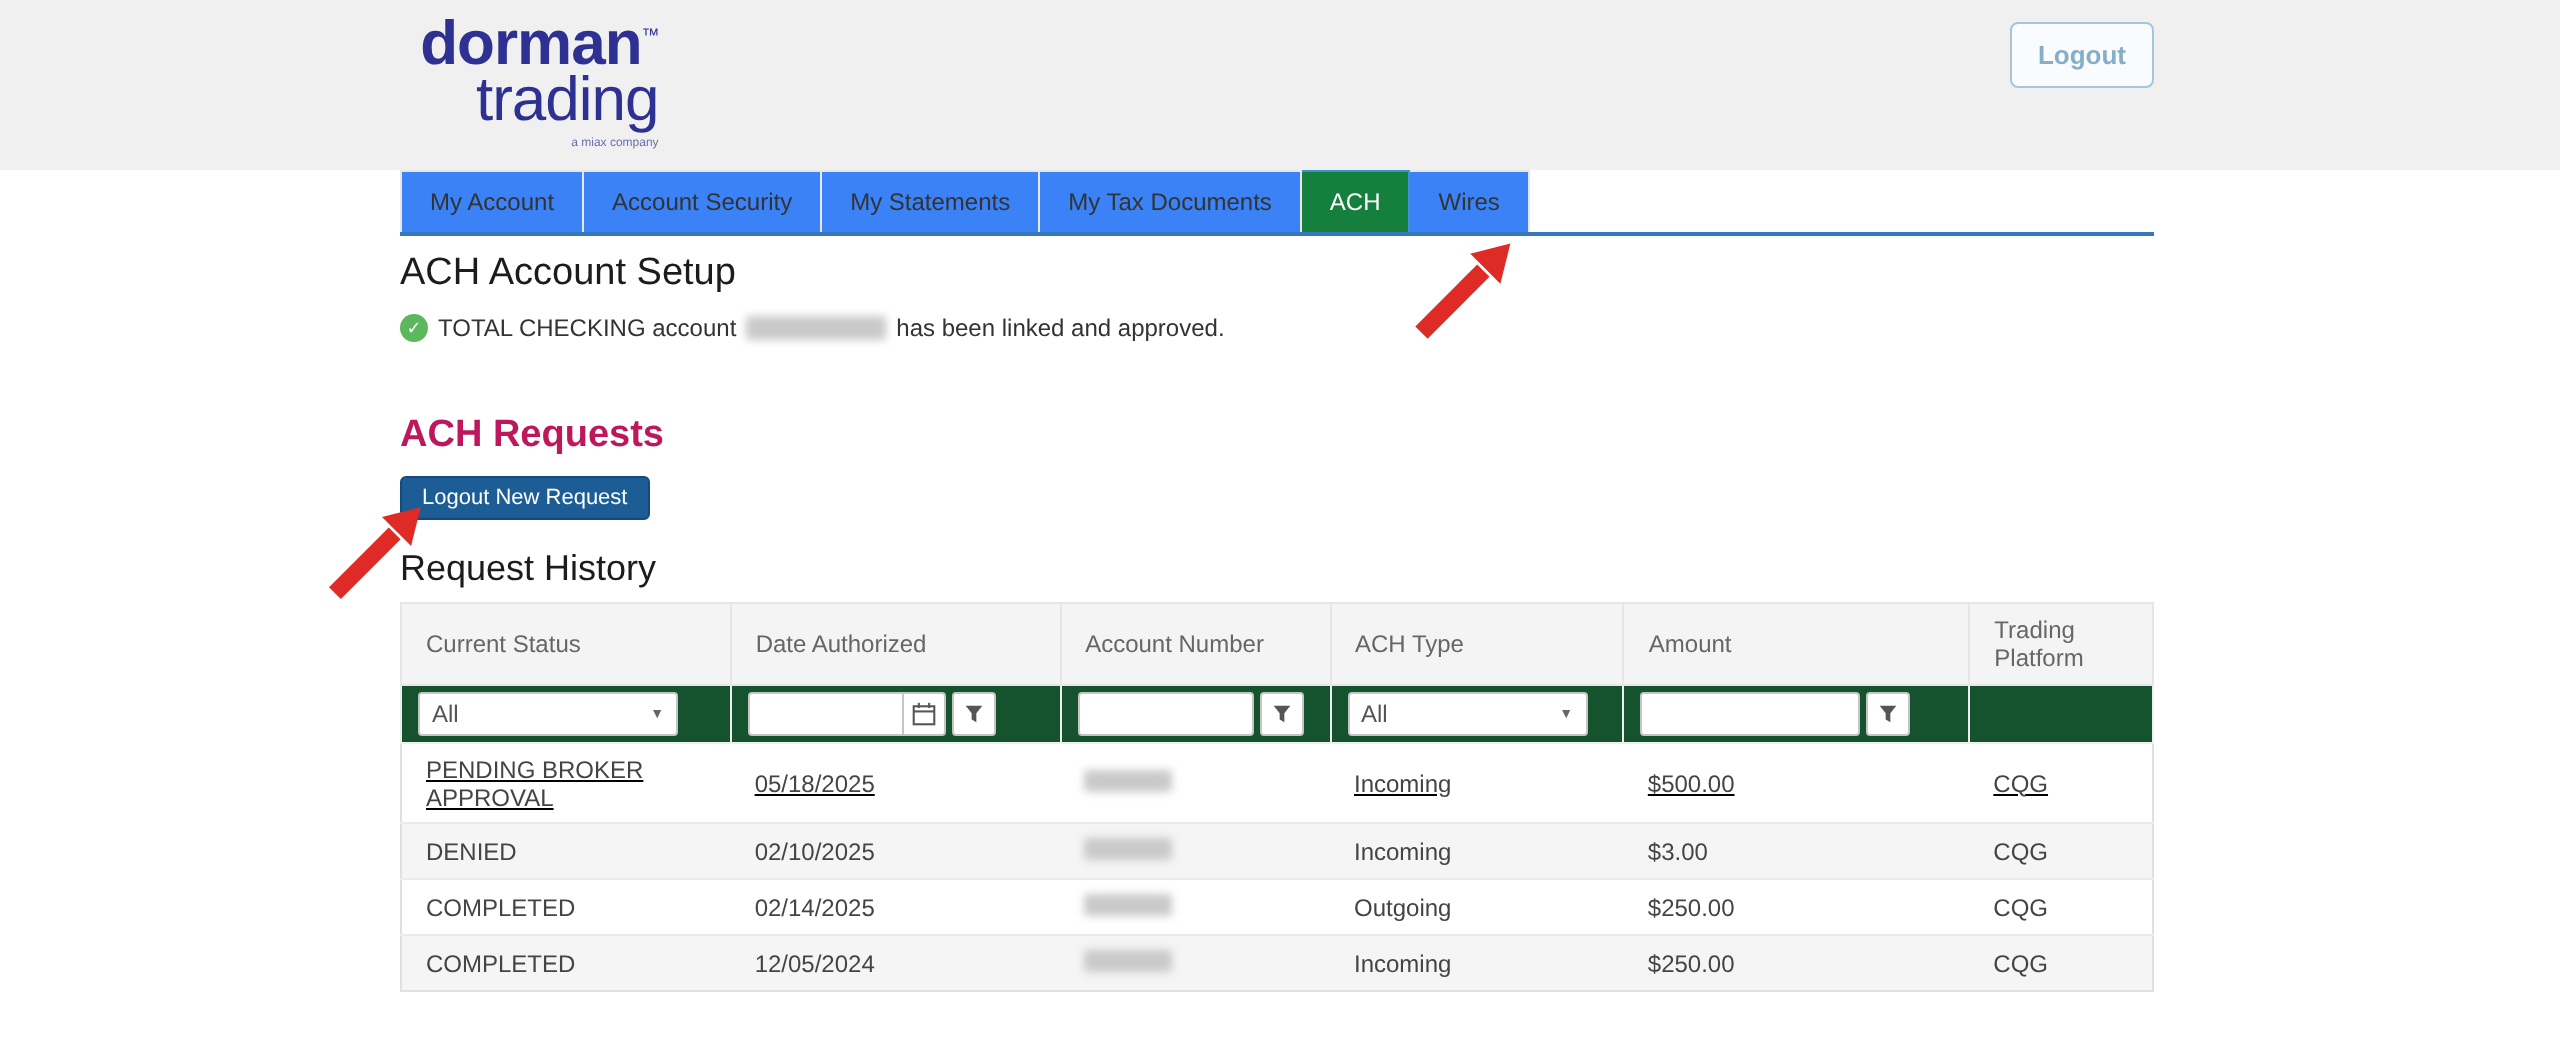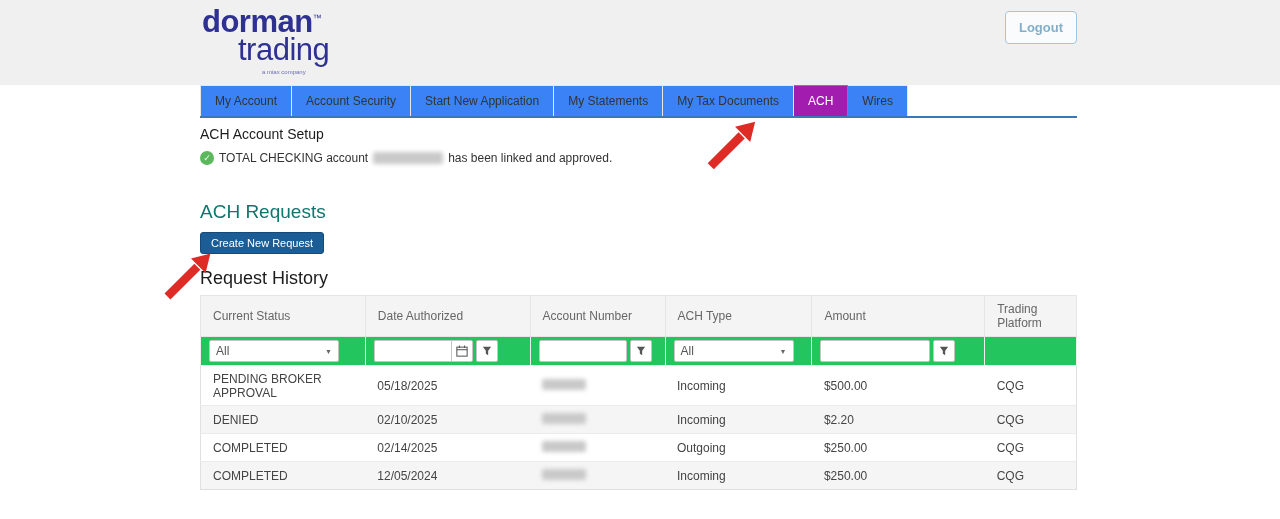--- a/index.html
+++ b/index.html
@@ -1,57 +1,57 @@
 <!DOCTYPE html>
 <html><head>
 <meta charset="utf-8">
 <style>
   * { margin:0; padding:0; box-sizing:border-box; }
   html,body { width:1280px; height:519px; background:#fff; font-family:"Liberation Sans", sans-serif; }
   .page { position:relative; width:1280px; height:519px; overflow:hidden; background:#fff; }
 
   
   .topbar { position:absolute; left:0; top:0; width:1280px; height:85px; background:#f0f0f0; }
-  .logo { position:absolute; left:202px; top:6px; color:#2e3192; line-height:1; }
+  .logo { position:absolute; left:202px; top:6px; color:#2e3192; line-height:1;text-align:right; }
   .logo-line1 { font-size:31px; font-weight:bold; letter-spacing:-0.5px; }
   .logo-line1 sup { font-size:9px; font-weight:normal; vertical-align:super; }
   .logo-line2 { font-size:31px; font-weight:normal; letter-spacing:-0.5px; margin-left:36px; margin-top:-3px; }
   .logo-tagline { font-size:6px; color:#6a6db0; margin-left:60px; margin-top:4px; }
   .logout { position:absolute; right:203px; top:11px; width:72px; height:33px; background:#fafbfc;
             border:1px solid #a3c6de; border-radius:4px; color:#85aec9; font-size:13px; font-weight:bold;
             font-family:"Liberation Sans", sans-serif; cursor:pointer; }
 
   
   .tabs { position:absolute; left:200px; top:85px; width:877px; height:33px; display:flex;
           border-bottom:2px solid #3579b8; background:#fff; }
   .tab { height:31px; line-height:31px; padding:0 14px; font-size:12px; color:#333; background:#3b82f6;
          border:1px solid #e7e7e7; border-bottom:none; border-left:none; cursor:pointer; white-space:nowrap; }
   .tab:first-child { border-left:1px solid #e7e7e7; }
-  .tab.active { background:#a21caf; color:#fff; border-color:#3d94d1; }
+  .tab.active { background:#15803d; color:#fff; border-color:#3d94d1; }
 
   
   .content { position:absolute; left:200px; top:118px; width:877px; }
-  .h-title { font-size:14px; font-weight:normal; color:#1c1c1c; margin-top:8px; }
+  .h-title { font-size:19px; font-weight:normal; color:#1c1c1c; margin-top:8px; }
   .status-line { margin-top:9px; font-size:12px; color:#333; display:flex; align-items:center; gap:5px; }
   .check-icon { display:inline-flex; width:14px; height:14px; border-radius:50%; background:#5cb85c;
                 color:#fff; font-size:9px; align-items:center; justify-content:center; }
-  .h2-title { font-size:19px; font-weight:normal; color:#0f766e; margin-top:36px; }
+  .h2-title { font-size:19px; font-weight:bold; color:#be185d; margin-top:36px; }
   .create-btn { margin-top:9px; height:22px; padding:0 10px; background:#1d5d96; border:1px solid #164a79;
                 border-radius:3px; color:#fff; font-size:11px; font-family:"Liberation Sans", sans-serif; cursor:pointer; }
   .history-title { margin-top:14px; font-size:18px; color:#1c1c1c; }
 
   
   table { margin-top:6px; width:877px; border-collapse:collapse; border:1px solid #e0e0e0; font-size:12px;padding-left:37px; }
   col.c1{width:165px;} col.c2{width:165px;} col.c3{width:135px;} col.c4{width:147px;} col.c5{width:173px;} col.c6{width:92px;}
   thead th { background:#f4f4f4; color:#666; font-weight:normal; text-align:left; padding:6px 12px;
              height:40px; border:1px solid #e6e6e6; vertical-align:middle; }
-  tr.filter-row td { background:#22c55e; padding:3px 8px; height:29px; border:1px solid #eee; vertical-align:middle; }
+  tr.filter-row td { background:#14532d; padding:3px 8px; height:29px; border:1px solid #eee; vertical-align:middle; }
   tbody td { padding:5px 12px; color:#444; border-top:1px solid #ebebeb; vertical-align:middle; }
   tr.data-row { height:28px; background:#fff; }
-  tr.data-row.tall { height:40px; }
+  tr.data-row.tall { height:40px;text-decoration:underline; }
   tr.data-row.alt { background:#f5f5f5; }
 
   
   .fselect { display:inline-flex; align-items:center; justify-content:space-between; width:130px; height:22px;
              border:1px solid #c5c5c5; border-radius:2px; background:#fff; padding:0 6px; color:#555; cursor:pointer; }
   .fselect.narrow { width:120px; }
   .fselect .arr { font-size:7px; color:#666; }
   .fin { height:22px; border:1px solid #c5c5c5; border-radius:2px; padding:0 5px; font-size:12px;
          font-family:"Liberation Sans", sans-serif; color:#333; }
   .fin.date { width:78px; border-right:none; border-radius:2px 0 0 2px; }
@@ -80,40 +80,39 @@
       <div class="logo-line1"><span>dorman</span><sup>™</sup></div>
       <div class="logo-line2">trading</div>
       <div class="logo-tagline">a miax company</div>
     </div>
     <button class="logout">Logout</button>
   </div>
 
   <div class="tabs">
     <div class="tab">My Account</div>
     <div class="tab">Account Security</div>
-    <div class="tab">Start New Application</div>
     <div class="tab">My Statements</div>
     <div class="tab">My Tax Documents</div>
     <div class="tab active">ACH</div>
     <div class="tab">Wires</div>
   </div>
 
   <div class="content">
     <div class="h-title">ACH Account Setup</div>
 
     <div class="status-line">
       <span class="check-icon">✓</span>
       <span>TOTAL CHECKING account</span>
       <span class="blur-pill wide"></span>
       <span>has been linked and approved.</span>
     </div>
 
     <div class="h2-title">ACH Requests</div>
 
-    <button class="create-btn">Create New Request</button>
+    <button class="create-btn">Logout New Request</button>
 
     <div class="history-title">Request History</div>
 
     <table>
       <colgroup>
           <col class="c1">
           <col class="c2">
           <col class="c3">
           <col class="c4">
           <col class="c5">
@@ -189,21 +188,21 @@
           <td><span class="blur-pill"></span></td>
           <td>Incoming</td>
           <td>$500.00</td>
           <td>CQG</td>
         </tr>
         <tr class="data-row alt">
           <td>DENIED</td>
           <td>02/10/2025</td>
           <td><span class="blur-pill"></span></td>
           <td>Incoming</td>
-          <td>$2.20</td>
+          <td>$3.00</td>
           <td>CQG</td>
         </tr>
         <tr class="data-row">
           <td>COMPLETED</td>
           <td>02/14/2025</td>
           <td><span class="blur-pill"></span></td>
           <td>Outgoing</td>
           <td>$250.00</td>
           <td>CQG</td>
         </tr>

